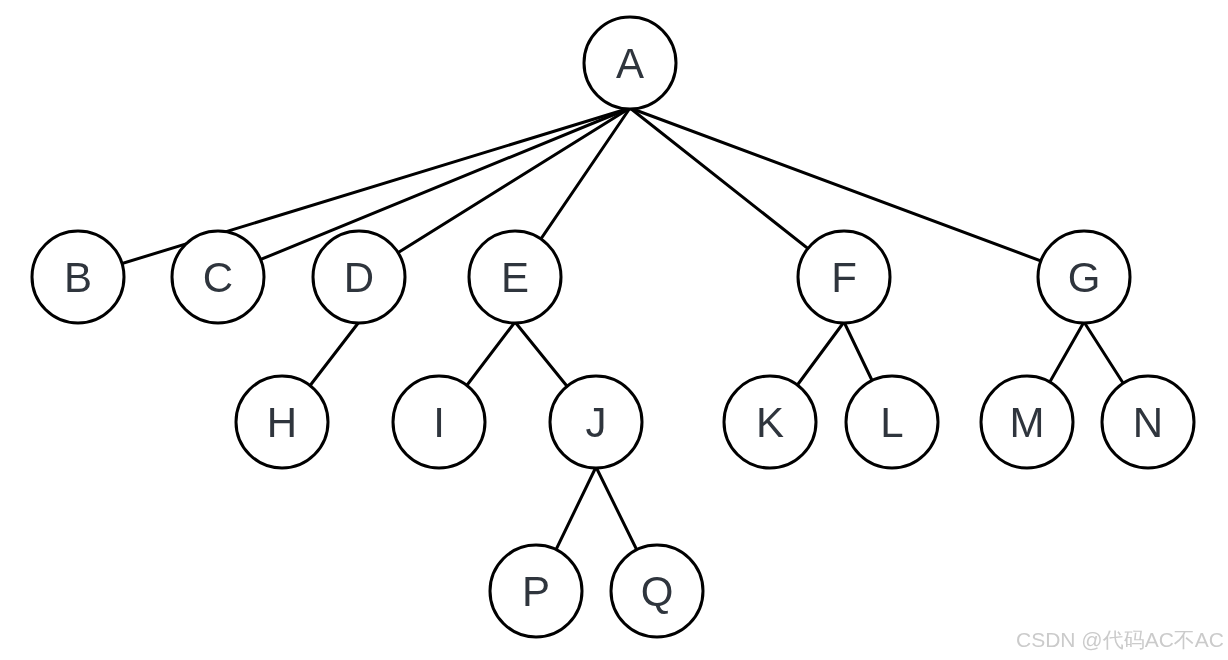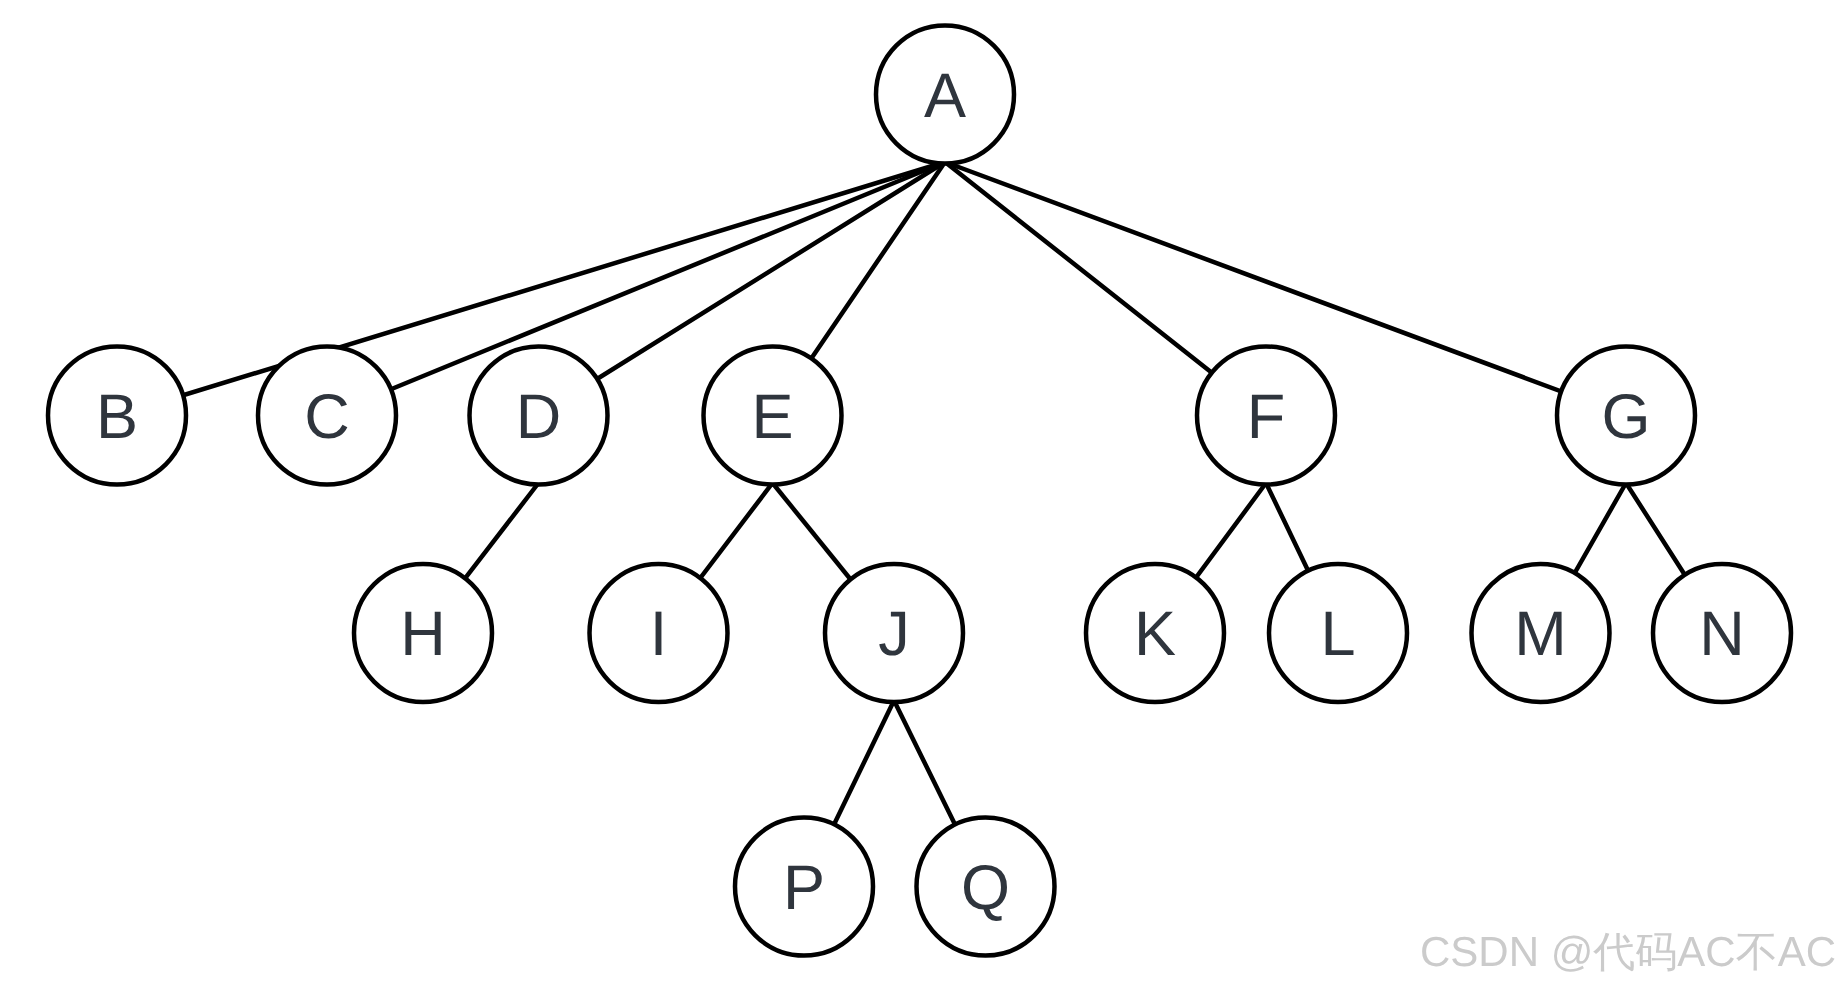--- a/index.html
+++ b/index.html
@@ -23,21 +23,21 @@
   }
   #tree-svg text {
     font-family: "Liberation Sans", "DejaVu Sans", sans-serif;
     user-select: none;
   }
   .watermark {
     position: absolute;
     right: 4px;
     bottom: 6px;
     font-family: "Liberation Sans", "DejaVu Sans", sans-serif;
-    font-size: 28px;
+    font-size: 21px;
     color: #cbcbcb;
     text-shadow: 1px 1px 1px #ffffff;
     white-space: nowrap;
   }
 </style>
 </head>
 <body>
 
 <div class="canvas">
   <svg id="tree-svg" viewBox="0 0 1228 660" xmlns="http://www.w3.org/2000/svg">

